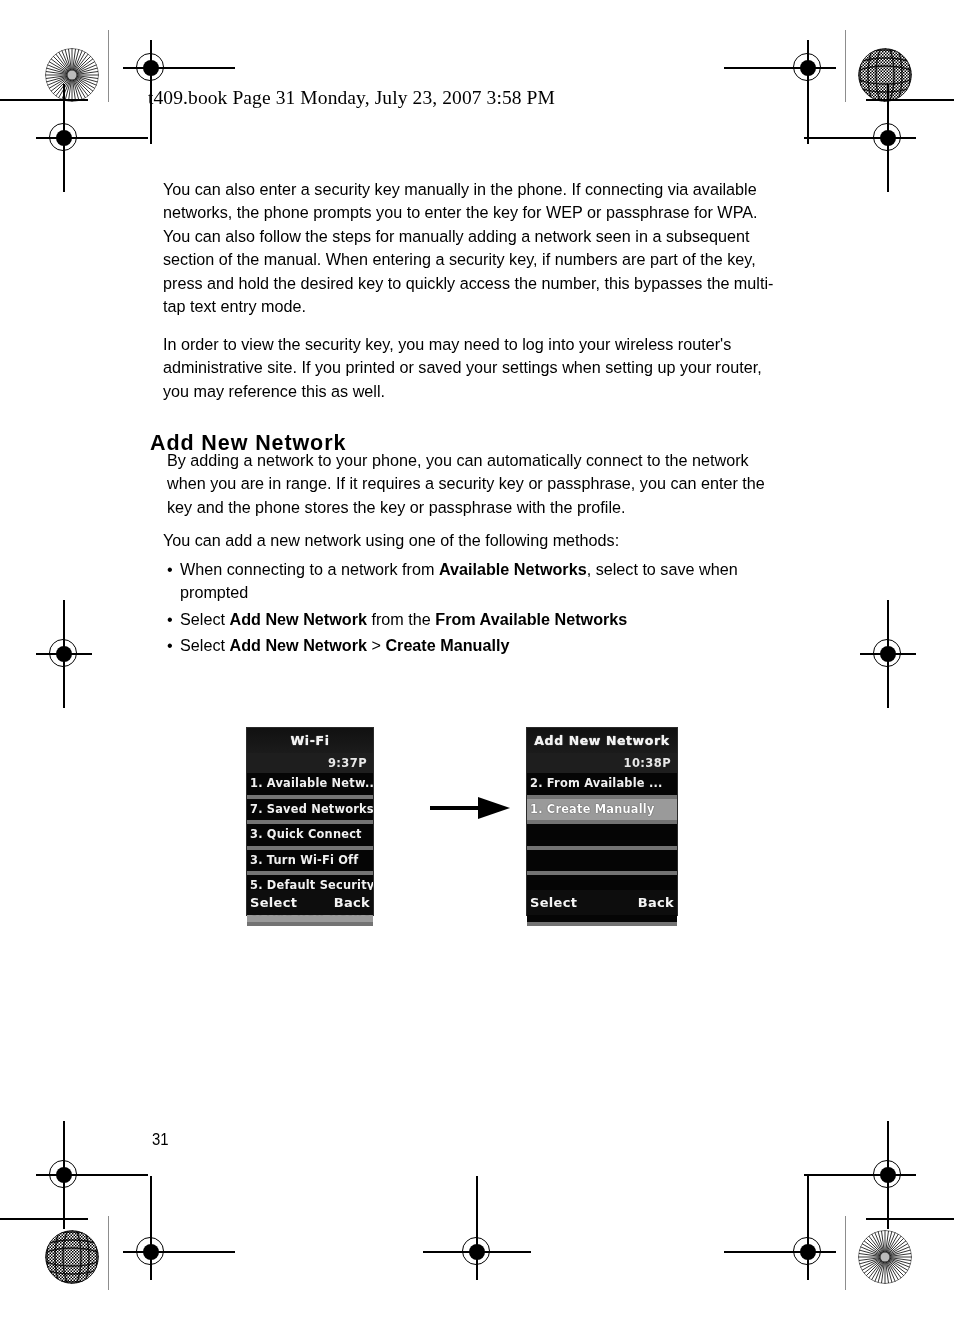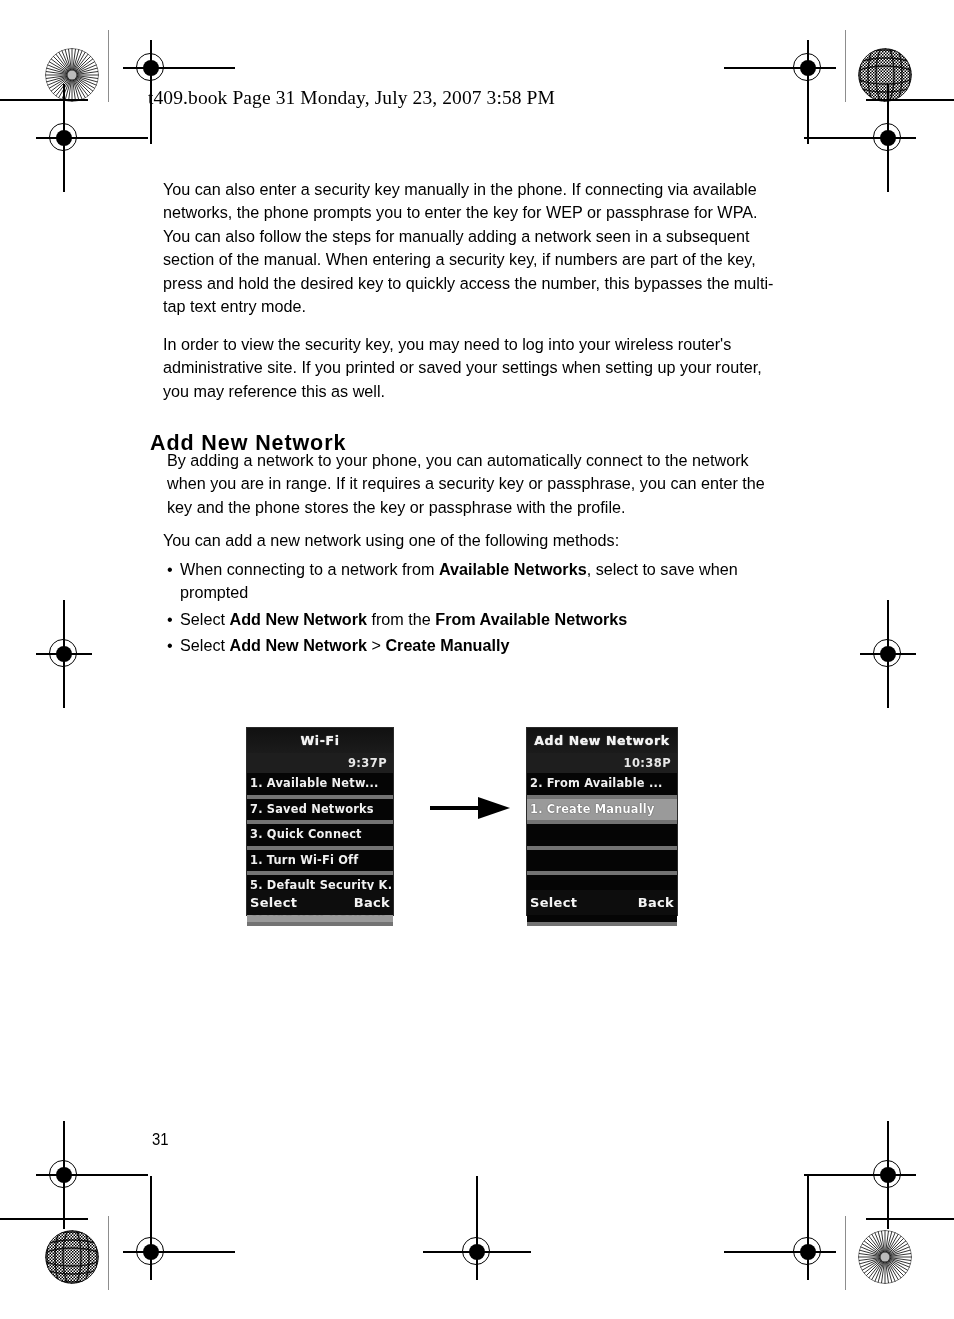--- a/index.html
+++ b/index.html
@@ -158,21 +158,21 @@
 
   
   .lcd {
     position: absolute;
     background: #000;
     border: 1px solid #2a2a2a;
     box-sizing: border-box;
     font-family: "DejaVu Sans", sans-serif;
     image-rendering: pixelated;
   }
-  .lcd-left  { left: 246px; top: 727px; width: 148px; height: 189px; }
+  .lcd-left  { left: 246px; top: 727px; width: 128px; height: 189px; }
   .lcd-right { left: 526px; top: 727px; width: 152px; height: 189px; }
 
   .lcd-title {
     position: relative;
     height: 25px;
     line-height: 25px;
     text-align: center;
     color: #f2f2f2;
     font-size: 12.5px;
     font-weight: bold;
@@ -522,21 +522,21 @@
 
 <div>
 
   <div class="lcd lcd-left">
     <div class="lcd-title">Wi-Fi</div>
     <div class="lcd-time">9:37P</div>
     <div class="lcd-list" id="left-list">
         <div class="lcd-row">1.  Available Netw...</div>
         <div class="lcd-row">7.  Saved Networks</div>
         <div class="lcd-row">3.  Quick Connect</div>
-        <div class="lcd-row">1.  Turn Wi-Fi Off</div>
+        <div class="lcd-row">3.  Turn Wi-Fi Off</div>
         <div class="lcd-row">5.  Default Security K...</div>
         <div class="lcd-row sel">6.  Add New Network</div>
       </div>
     <div class="lcd-soft">
       <span>Select</span>
       <span>Back</span>
     </div>
   </div>
 
   <div class="arrow">

